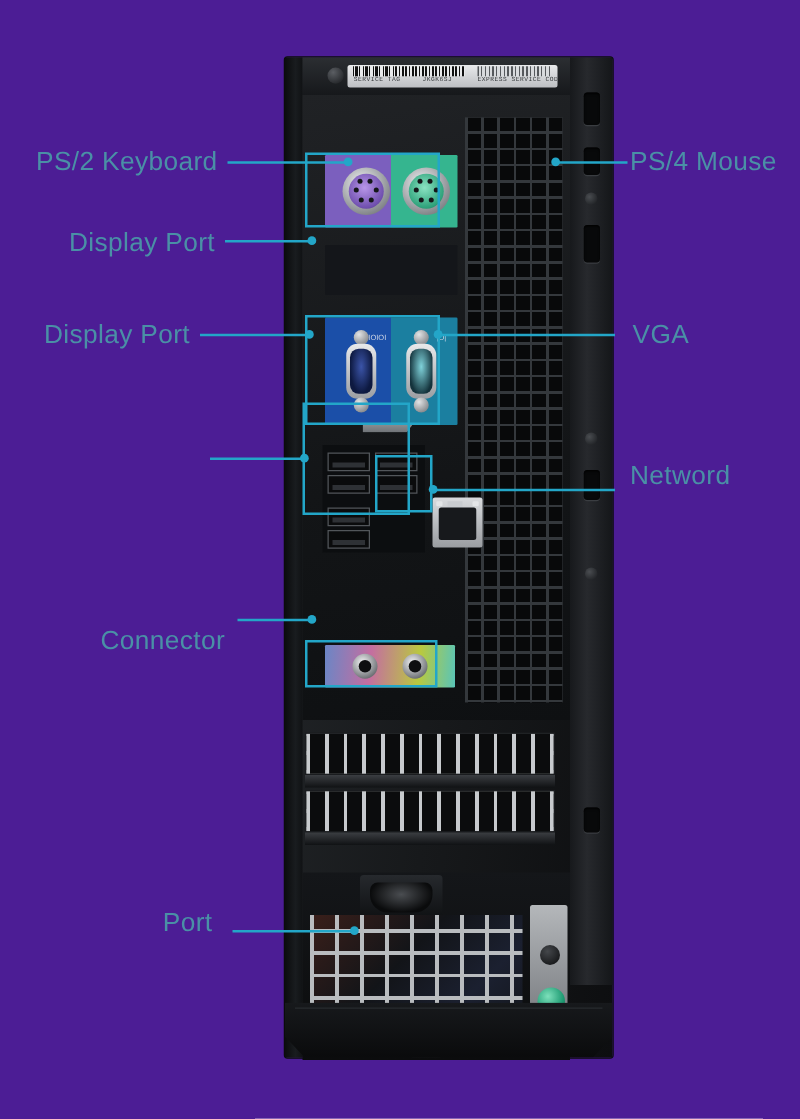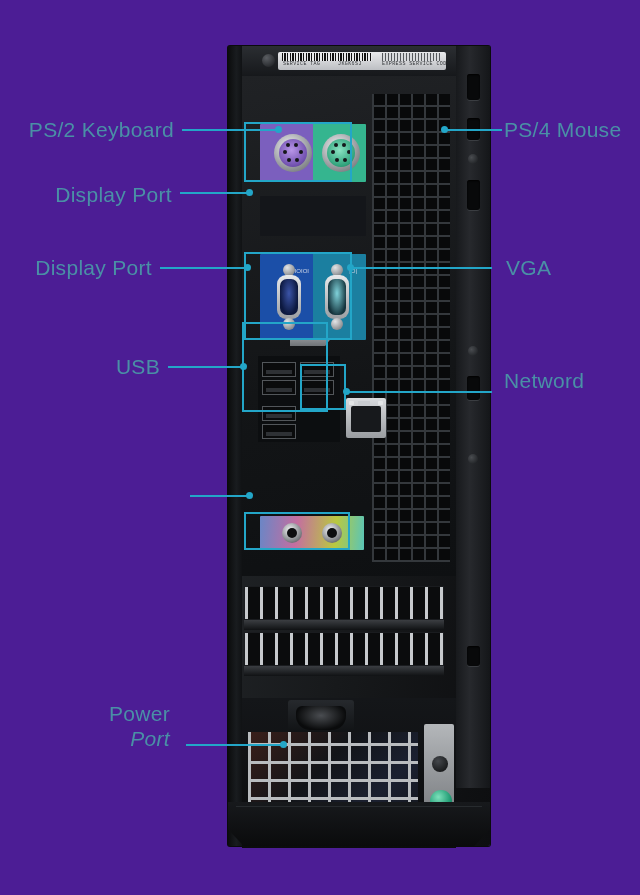--- a/index.html
+++ b/index.html
@@ -331,21 +331,20 @@
   <div class="label l" style="left:14px;top:117px;width:160px;">PS/2 Keyboard</div>
 
   <div class="label r" style="left:504px;top:117px;width:136px;">PS/4 Mouse</div>
 
   <div class="label l" style="left:14px;top:182px;width:158px;">Display Port</div>
 
   <div class="label l" style="left:14px;top:255px;width:138px;">Display Port</div>
 
   <div class="label r" style="left:506px;top:255px;width:100px;">VGA</div>
 
-  <div class="label l" style="left:14px;top:354px;width:146px;">USB</div>
 
   <div class="label r" style="left:504px;top:368px;width:136px;">Netword</div>
 
-
-  <div class="label l" style="left:14px;top:701px;width:156px;">Power</div>
-  <div class="label l" style="left:14px;top:726px;width:156px;font-style:italic;">Port</div>
+  <div class="label l" style="left:14px;top:500px;width:166px;">Connector</div>
+
+  <div class="label l" style="left:14px;top:726px;width:156px;">Port</div>
 
 </div>
 
 </body></html>

